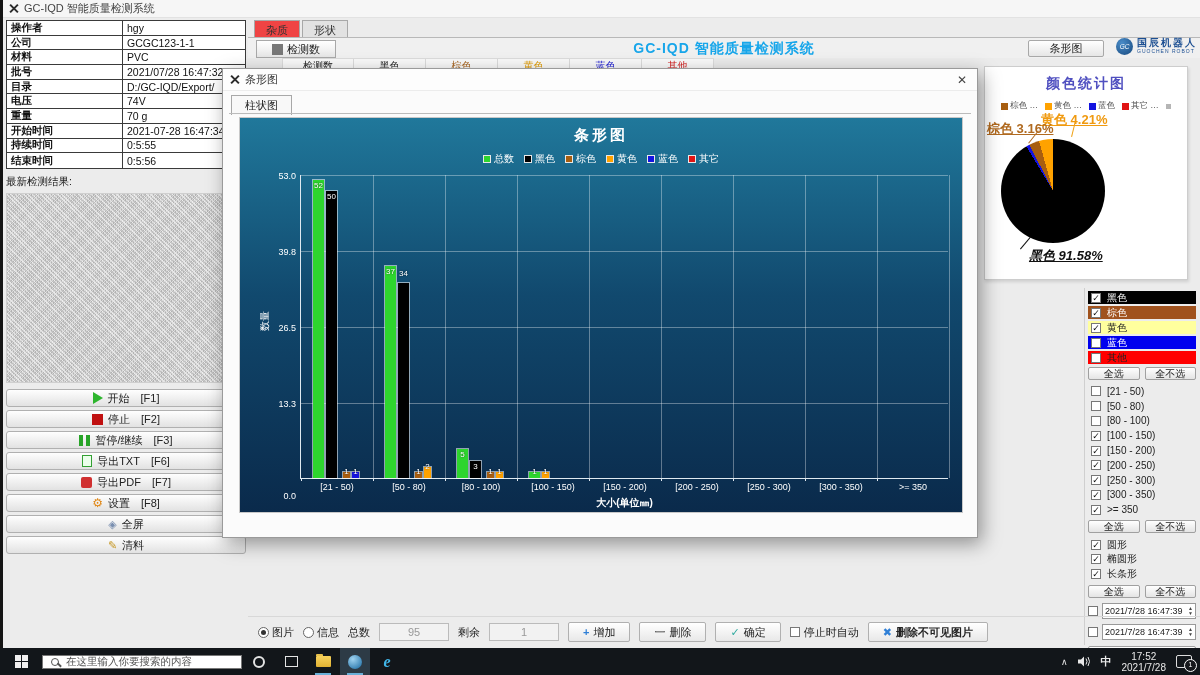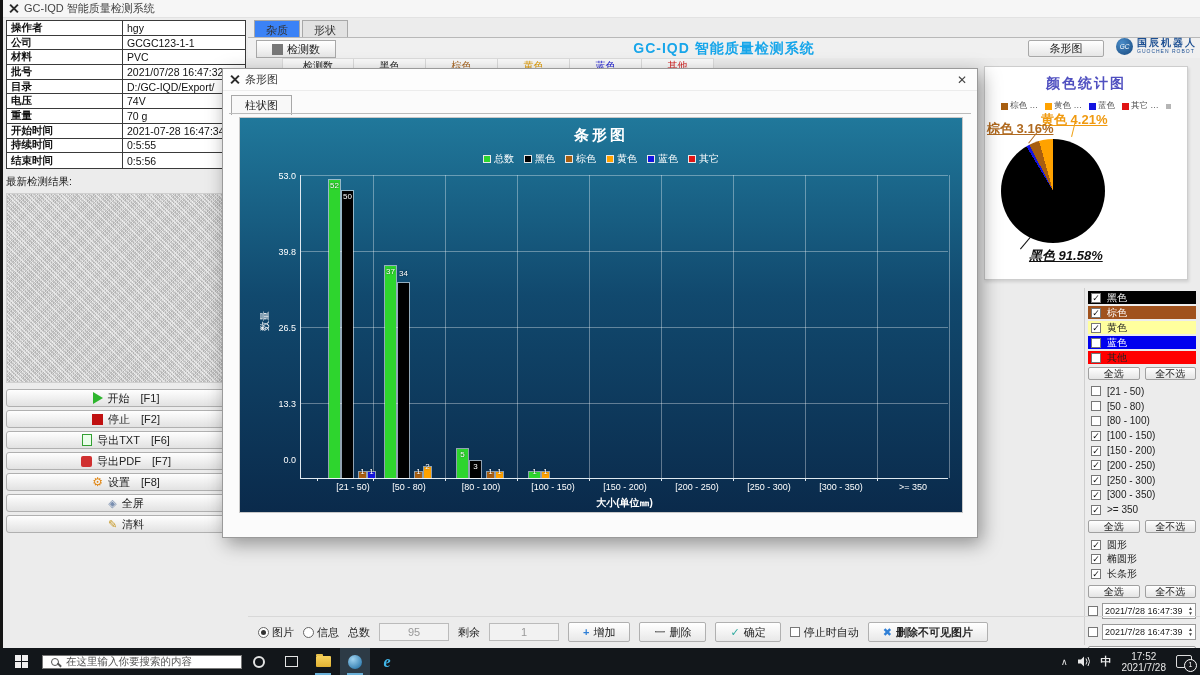--- a/index.html
+++ b/index.html
@@ -31,21 +31,21 @@
 .ic-pause{width:11px;height:11px;border-left:4px solid #28a428;border-right:4px solid #28a428;}
 .ic-txt{width:10px;height:12px;background:#eaffea;border:1px solid #33a033;}
 .ic-pdf{width:11px;height:11px;background:#d03030;border-radius:2px;}
 .ic-gear{color:#e08818;font-size:12px;line-height:12px;}
 .ic-full{color:#7a8fb0;font-size:11px;line-height:11px;}
 .ic-clean{color:#c79a2a;font-size:11px;line-height:11px;}
 
 .main-top{position:absolute;left:248px;top:20px;right:0;height:38px;}
 .tabs-row{position:absolute;left:6px;top:0;display:flex;gap:2px;}
 .tab{padding:2px 11px;font-size:11px;border:1px solid #a8a8a8;border-bottom:none;background:#e2e2e2;color:#333;}
-.tab.active{background:#3b82f6;}
+.tab.active{background:#ef4444;}
 .toolbar-row{position:absolute;top:17px;left:0;right:0;height:21px;border-top:1px solid #b8b8b8;background:#f0f0f0;}
 .detect-btn{position:absolute;left:8px;top:2px;width:80px;height:18px;background:linear-gradient(#fff,#e6e6e6);border:1px solid #a8a8a8;font-size:11px;display:flex;align-items:center;justify-content:center;gap:4px;color:#222;}
 .sq-gray{width:11px;height:11px;background:#777;display:inline-block;}
 .app-title{position:absolute;left:0;right:0;top:2px;text-align:center;color:#18a6ea;font-weight:bold;font-size:14px;letter-spacing:1px;}
 .barchart-top-btn{position:absolute;left:780px;top:2px;width:76px;height:17px;background:linear-gradient(#fff,#e6e6e6);border:1px solid #a8a8a8;font-size:11px;display:flex;align-items:center;justify-content:center;color:#222;border-radius:2px;}
 .logo{position:absolute;left:868px;top:0;display:flex;align-items:center;gap:4px;}
 .logo-badge{width:17px;height:17px;border-radius:50%;background:radial-gradient(circle at 35% 30%,#4a8cc8,#17497e);color:#fff;font-size:6.5px;font-style:italic;display:flex;align-items:center;justify-content:center;}
 .logo-text{color:#1c4f92;font-size:10px;font-weight:bold;letter-spacing:2px;line-height:10px;}
 .logo-sub{color:#1c4f92;font-size:5px;letter-spacing:1px;line-height:7px;}
 .header-row{position:absolute;left:282px;top:58px;display:flex;height:16px;z-index:2;}
@@ -192,20 +192,24 @@
     <div class="latest-label">最新检测结果:</div>
     <div class="sample-image"></div>
     <div class="action-buttons">
         <button class="abtn">
           <span class="ic ic-play"></span>
           <span>开始 [F1]</span>
         </button>
         <button class="abtn">
           <span class="ic ic-stop"></span>
           <span>停止 [F2]</span>
+        </button>
+        <button class="abtn">
+          <span class="ic ic-pause"></span>
+          <span>暂停/继续 [F3]</span>
         </button>
         <button class="abtn">
           <span class="ic ic-txt"></span>
           <span>导出TXT [F6]</span>
         </button>
         <button class="abtn">
           <span class="ic ic-pdf"></span>
           <span>导出PDF [F7]</span>
         </button>
         <button class="abtn">
@@ -433,39 +437,39 @@
             <span>蓝色</span>
           </span>
           <span class="cleg-item">
             <span class="cleg-sq" style="background: rgb(224, 20, 20);"></span>
             <span>其它</span>
           </span>
         </div>
       <div class="plot">
         <div class="ylab">数量</div>
         <div class="xlabel">大小(单位㎜)</div>
-      <div class="ytick" style="top: 284px;">0.0</div>
+      <div class="ytick" style="top: 320px;">0.0</div>
           <div class="gl-h" style="top: 227.713px;"></div>
           <div class="ytick" style="top: 227.713px;">13.3</div>
           <div class="gl-h" style="top: 152px;"></div>
           <div class="ytick" style="top: 152px;">26.5</div>
           <div class="gl-h" style="top: 75.7132px;"></div>
           <div class="ytick" style="top: 75.7132px;">39.8</div>
           <div class="gl-h" style="top: 0px;"></div>
           <div class="ytick" style="top: 0px;">53.0</div>
           <div class="gl-v" style="left: 72px;"></div>
           <div class="gl-v" style="left: 144px;"></div>
           <div class="gl-v" style="left: 216px;"></div>
           <div class="gl-v" style="left: 288px;"></div>
           <div class="gl-v" style="left: 360px;"></div>
           <div class="gl-v" style="left: 432px;"></div>
           <div class="gl-v" style="left: 504px;"></div>
           <div class="gl-v" style="left: 576px;"></div>
           <div class="gl-v" style="left: 648px;"></div>
-          <div class="cell" style="left: 16px; width: 72px;">
+          <div class="cell" style="left: 0px; width: 72px;">
             <div class="vtick" style="left: 0px;"></div>
             <div class="bar" style="left: 12px; width: 11px; height: 298.264px; background: rgb(46, 213, 46);">
               <div class="blabel" style="bottom: 288.264px;">52</div>
             </div>
             <div class="bar" style="left: 25px; width: 11px; height: 286.792px; background: rgb(0, 0, 0);">
               <div class="blabel" style="bottom: 276.792px;">50</div>
             </div>
             <div class="bar" style="left: 42px; width: 7px; height: 5.73585px; background: rgb(168, 94, 16);">
               <div class="blabel" style="bottom: 1.73585px;">1</div>
             </div>

